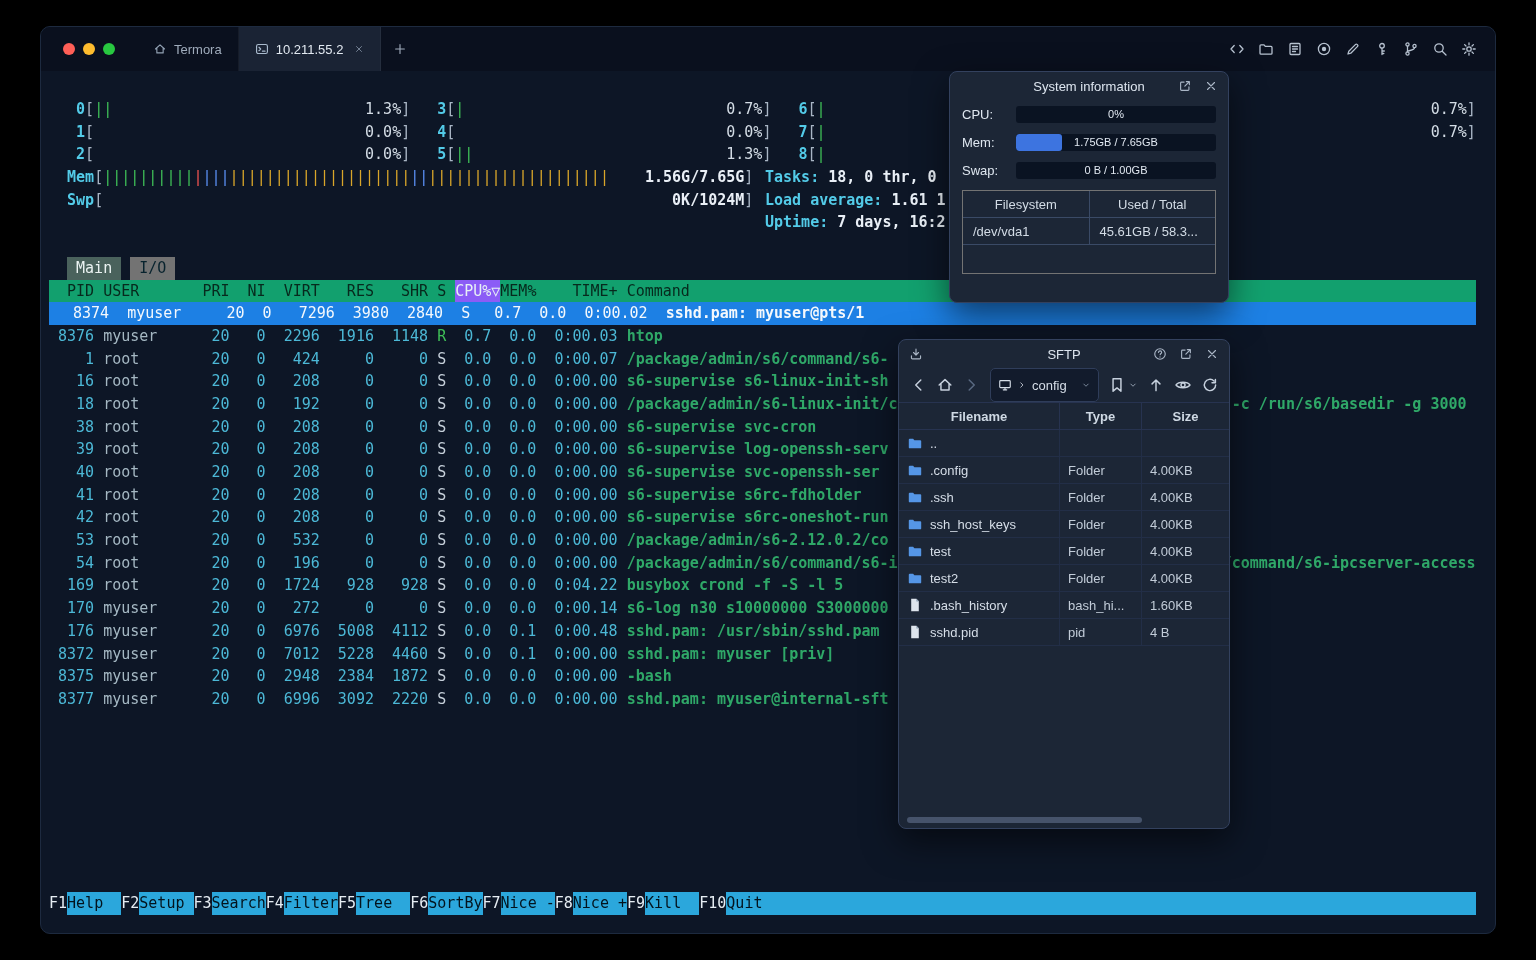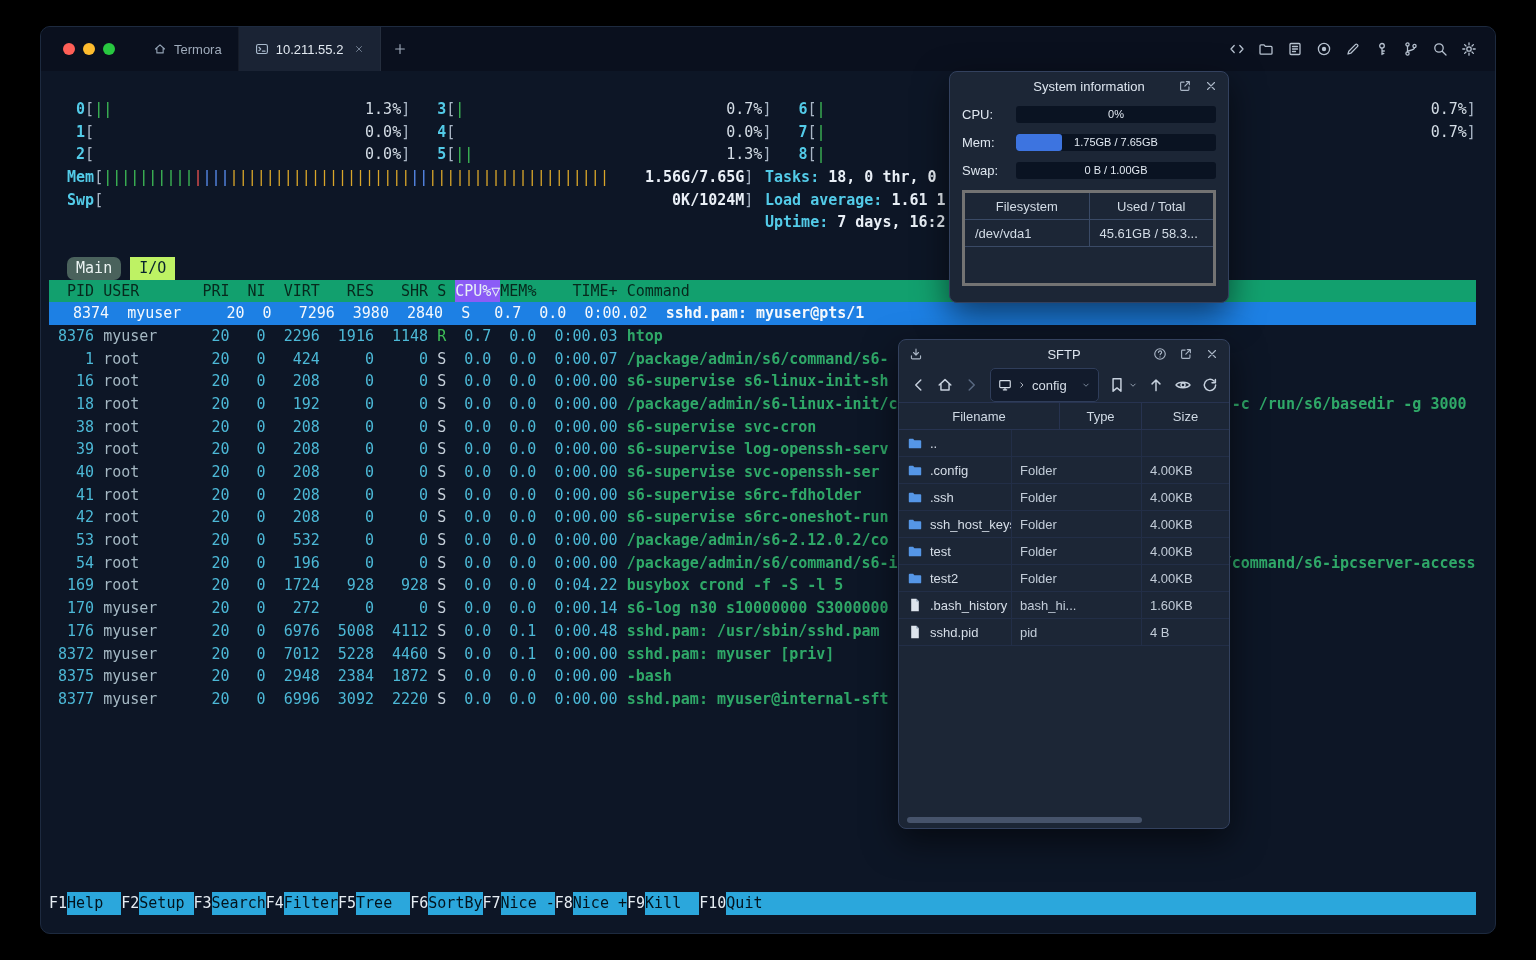--- a/index.html
+++ b/index.html
@@ -57,23 +57,23 @@
   .mem-line .m-inner, .swp-line .m-inner{ width:71ch; }
   .m-pct{ margin-left:auto; color:#d3dce5; }
   .m-val{ margin-left:auto; color:#e9eff6; font-weight:700; }
   .tick-green{color:#3fbf57}.tick-blue{color:#5a8ff2}.tick-yellow{color:#d9a62a}.tick-red{color:#ef5350}
 
   .info-abs{ position:absolute; left:716px; top:0; display:inline-flex; white-space:pre; }
   .lab{ color:var(--cyan-bold); font-weight:700; }
   .val-b{ color:#e9eff6; font-weight:700; }
 
   .vtab{ padding:0 1ch; margin-right:1ch; cursor:pointer; }
-  .vtab:first-child{ margin-left:2ch;border-radius:7px; }
+  .vtab:first-child{ margin-left:2ch; }
   .vtab.active{ background:#4a625c; color:#eaf2f1; }
-  .vtab:not(.active){ background:#bef264; color:#07222d; }
+  .vtab:not(.active){ background:#737373; color:#07222d; }
 
   .header-line{ background:var(--hdr-green); color:#07291d; }
   .c-pid{width:5ch;text-align:right}
   .c-user{width:10ch;margin-left:1ch}
   .c-pri{width:3ch;margin-left:1ch;text-align:right}
   .c-ni{width:3ch;margin-left:1ch;text-align:right}
   .c-virt{width:5ch;margin-left:1ch;text-align:right}
   .c-res{width:5ch;margin-left:1ch;text-align:right}
   .c-shr{width:5ch;margin-left:1ch;text-align:right}
   .c-s{width:1ch;margin-left:1ch}
@@ -110,51 +110,51 @@
   .pico{ color:#aab6c6; cursor:pointer; }
 
   
   .sysinfo{ left:908px; top:44px; width:280px; height:232px; }
   .si-row{ display:flex; align-items:center; height:28px; gap:8px; padding:0 12px; }
   .si-label{ width:46px; color:#dfe7f0; }
   .si-bar{ position:relative; flex:1; height:17px; background:#0a1322; border-radius:3px; overflow:hidden; }
   .si-fill{ position:absolute; left:0; top:0; bottom:0; width:0; background:#3d74e0; border-radius:3px; }
   .si-bar-text{ position:absolute; inset:0; display:flex; align-items:center;
     justify-content:center; font-size:11px; color:#e2e9f2; }
-  .si-table{ margin:6px 12px 0; border:3px solid #737373; height:96px;
+  .si-table{ margin:6px 12px 0; border:1px solid #737373; height:84px;
     display:flex; flex-direction:column; color:#d3dce6; }
   .si-thead{ display:flex; height:27px; border-bottom:1px solid #3a4a66; flex:none; }
   .si-th{ flex:1; display:flex; align-items:center; justify-content:center; }
   .si-th:first-child{ border-right:1px solid #3a4a66; }
   .si-trow{ display:flex; height:27px; border-bottom:1px solid #3a4a66; flex:none; }
   .si-td{ flex:1; display:flex; align-items:center; padding:0 10px; white-space:nowrap; overflow:hidden; }
   .si-td:first-child{ border-right:1px solid #3a4a66; }
 
   
   .sftp{ left:857px; top:312px; width:332px; height:490px; }
   .sftp-nav{ height:34px; display:flex; align-items:center; padding:0 10px; gap:9px; }
   .nav-icon{ width:18px; height:18px; color:#c6d0dd; cursor:pointer; }
   .nav-dim{ color:#5a6a82; }
   .pathbox{ width:190px; height:24px; background:#121b2c; border:1px solid #2f3d5a;
     border-radius:5px; display:flex; align-items:center; padding:16px 7px; gap:5px;
     color:#d6dee8; cursor:pointer; }
   .pathbox .caret{ margin-left:auto; color:#8e9cb0; }
   .bkgroup{ display:flex; align-items:center; gap:2px; }
   .sftp-thead{ display:flex; height:28px; border-top:1px solid #273350;
     border-bottom:1px solid #273350; color:#cfd9e4; }
-  .th{ display:flex; align-items:center; justify-content:center; cursor:pointer; }
+  .th{ display:flex; align-items:center; justify-content:center; cursor:pointer;font-weight:bold; }
   .th-name{ flex:1; } .th-type{ width:82px; border-left:1px solid #273350; }
   .th-size{ width:88px; border-left:1px solid #273350; }
   .f-row{ display:flex; height:27px; border-bottom:1px solid #222e47; align-items:stretch;
     color:#d6dee8; cursor:pointer; }
   .f-name{ flex:1; display:flex; align-items:center; gap:7px; padding-left:8px; overflow:hidden; }
   .f-type{ width:82px; display:flex; align-items:center; padding-left:8px;
     color:#c2ccd8; border-left:1px solid #222e47; white-space:nowrap; overflow:hidden; }
   .f-size{ width:88px; display:flex; align-items:center; padding-left:8px;
-    color:#c2ccd8; border-left:1px solid #222e47;margin-left:48px; }
+    color:#c2ccd8; border-left:1px solid #222e47; }
   .sftp-scrollbar{ position:absolute; left:8px; bottom:5px; height:6px; width:235px;
     background:#46536b; border-radius:3px; cursor:pointer; }
 </style>
 </head>
 <body>
 
 <div class="window">
 
   <div class="titlebar">
     <div class="traffic">

